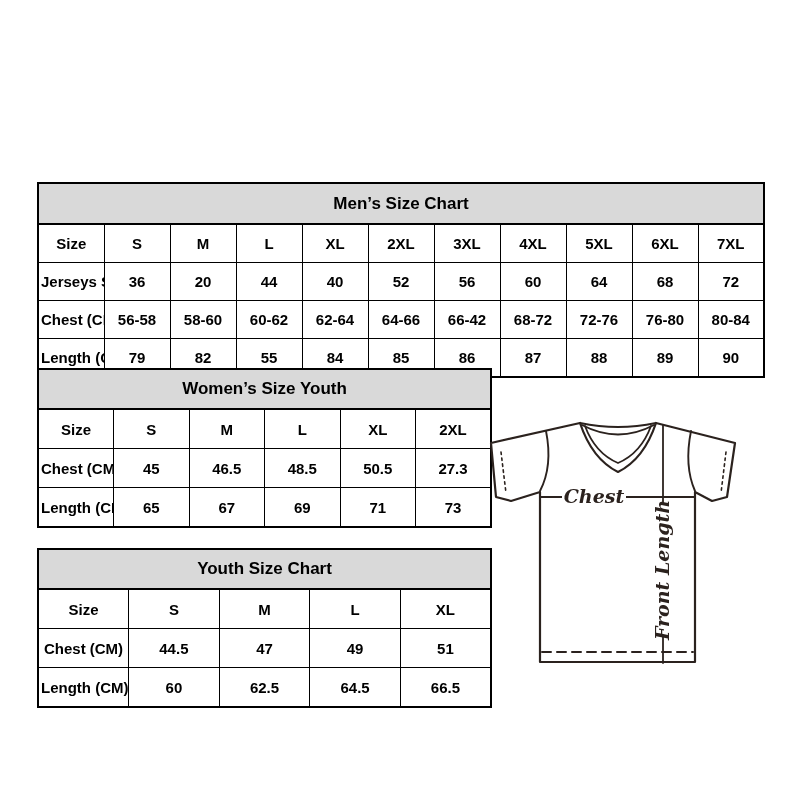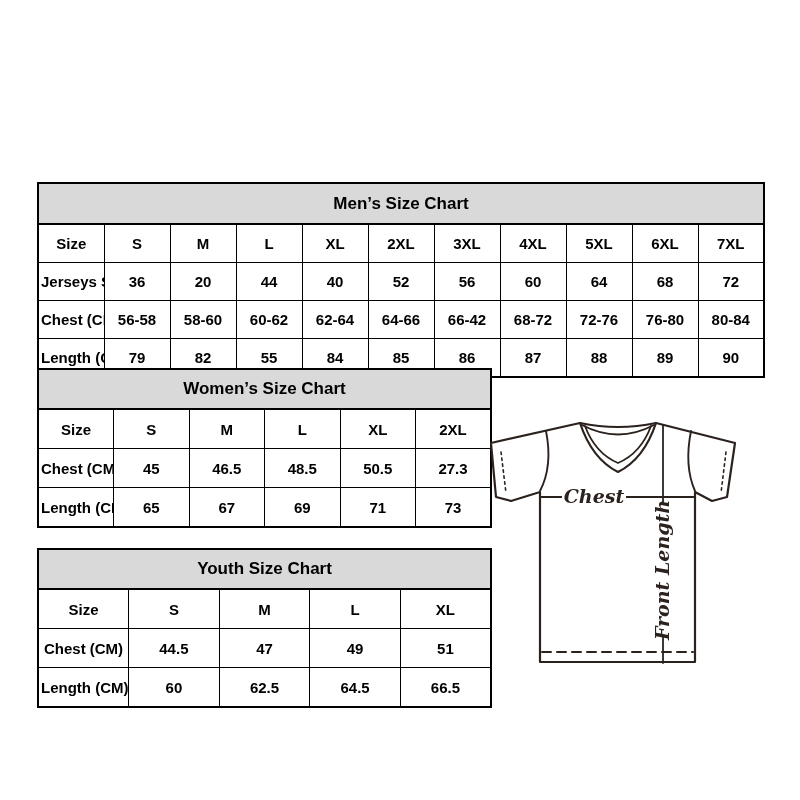--- a/index.html
+++ b/index.html
@@ -107,21 +107,21 @@
           <td>88</td>
           <td>89</td>
           <td>90</td>
         </tr>
       </tbody>
   </table>
 
   <table class="size-table" id="womens">
     <thead>
       <tr>
-        <th colspan="6">Women’s Size Chart</th>
+        <th colspan="6">Women’s Size Youth</th>
       </tr>
     </thead>
     <tbody>
         <tr>
           <td>Size</td>
           <td>S</td>
           <td>M</td>
           <td>L</td>
           <td>XL</td>
           <td>2XL</td>

